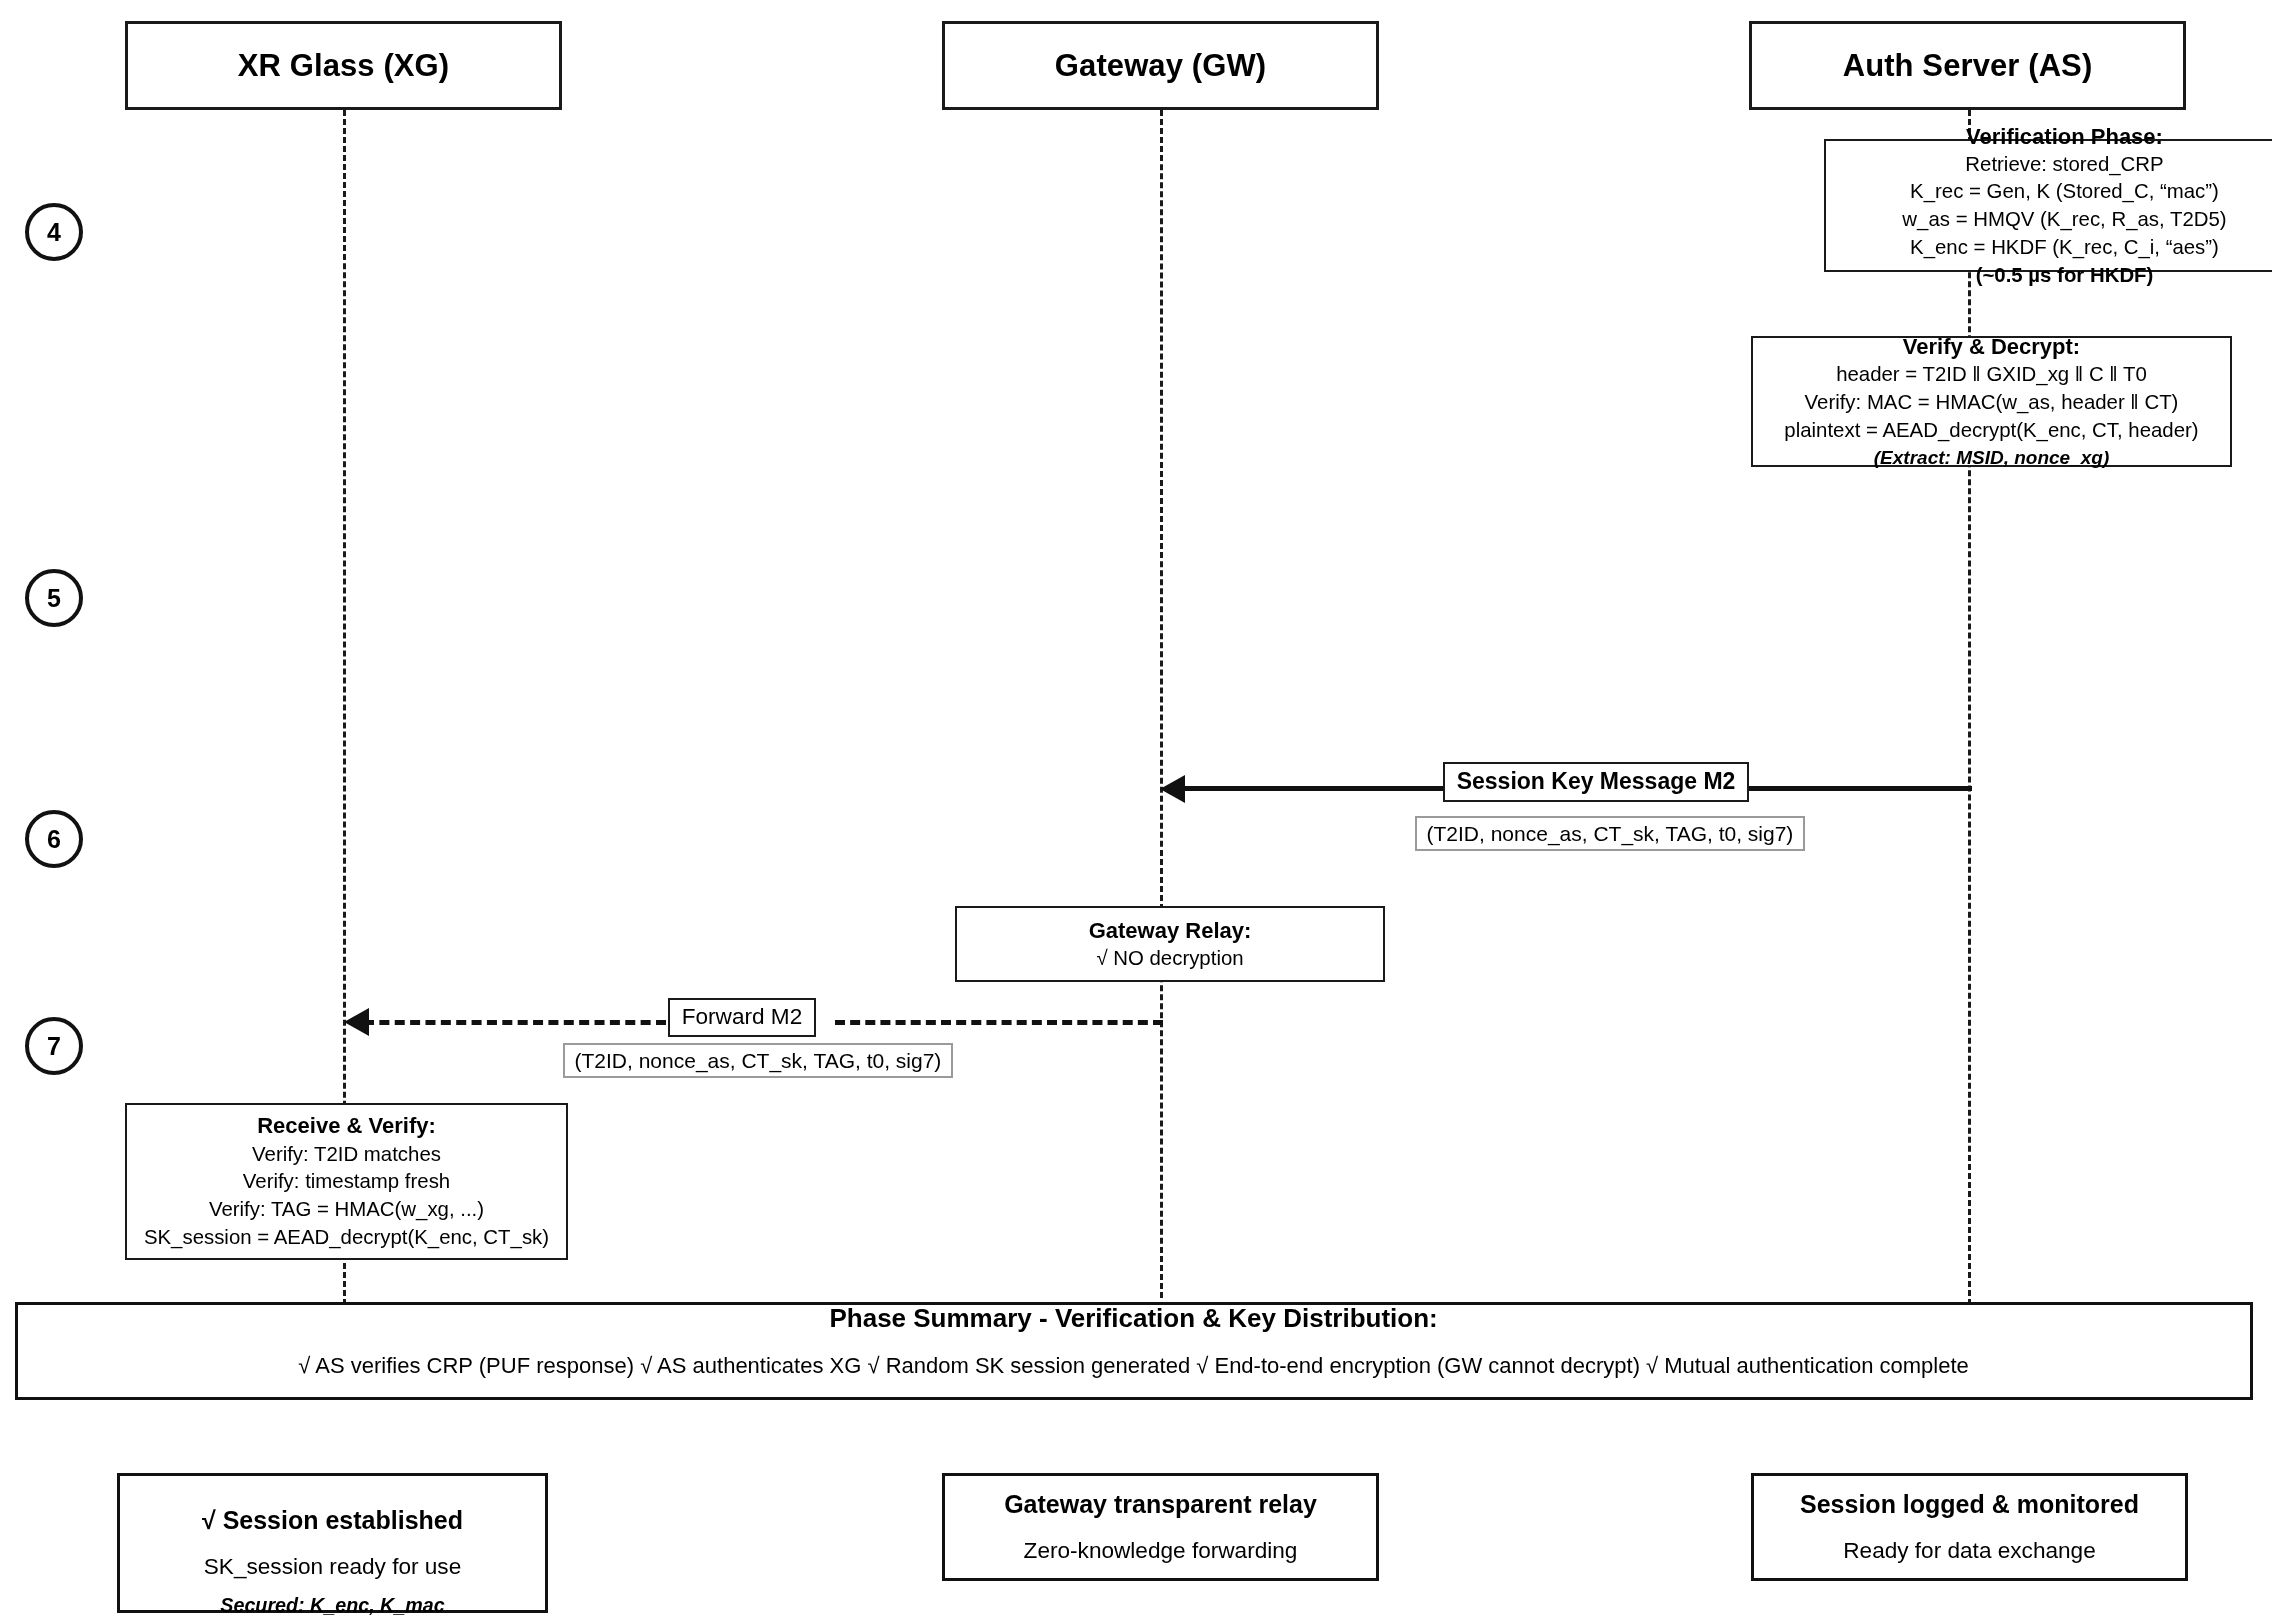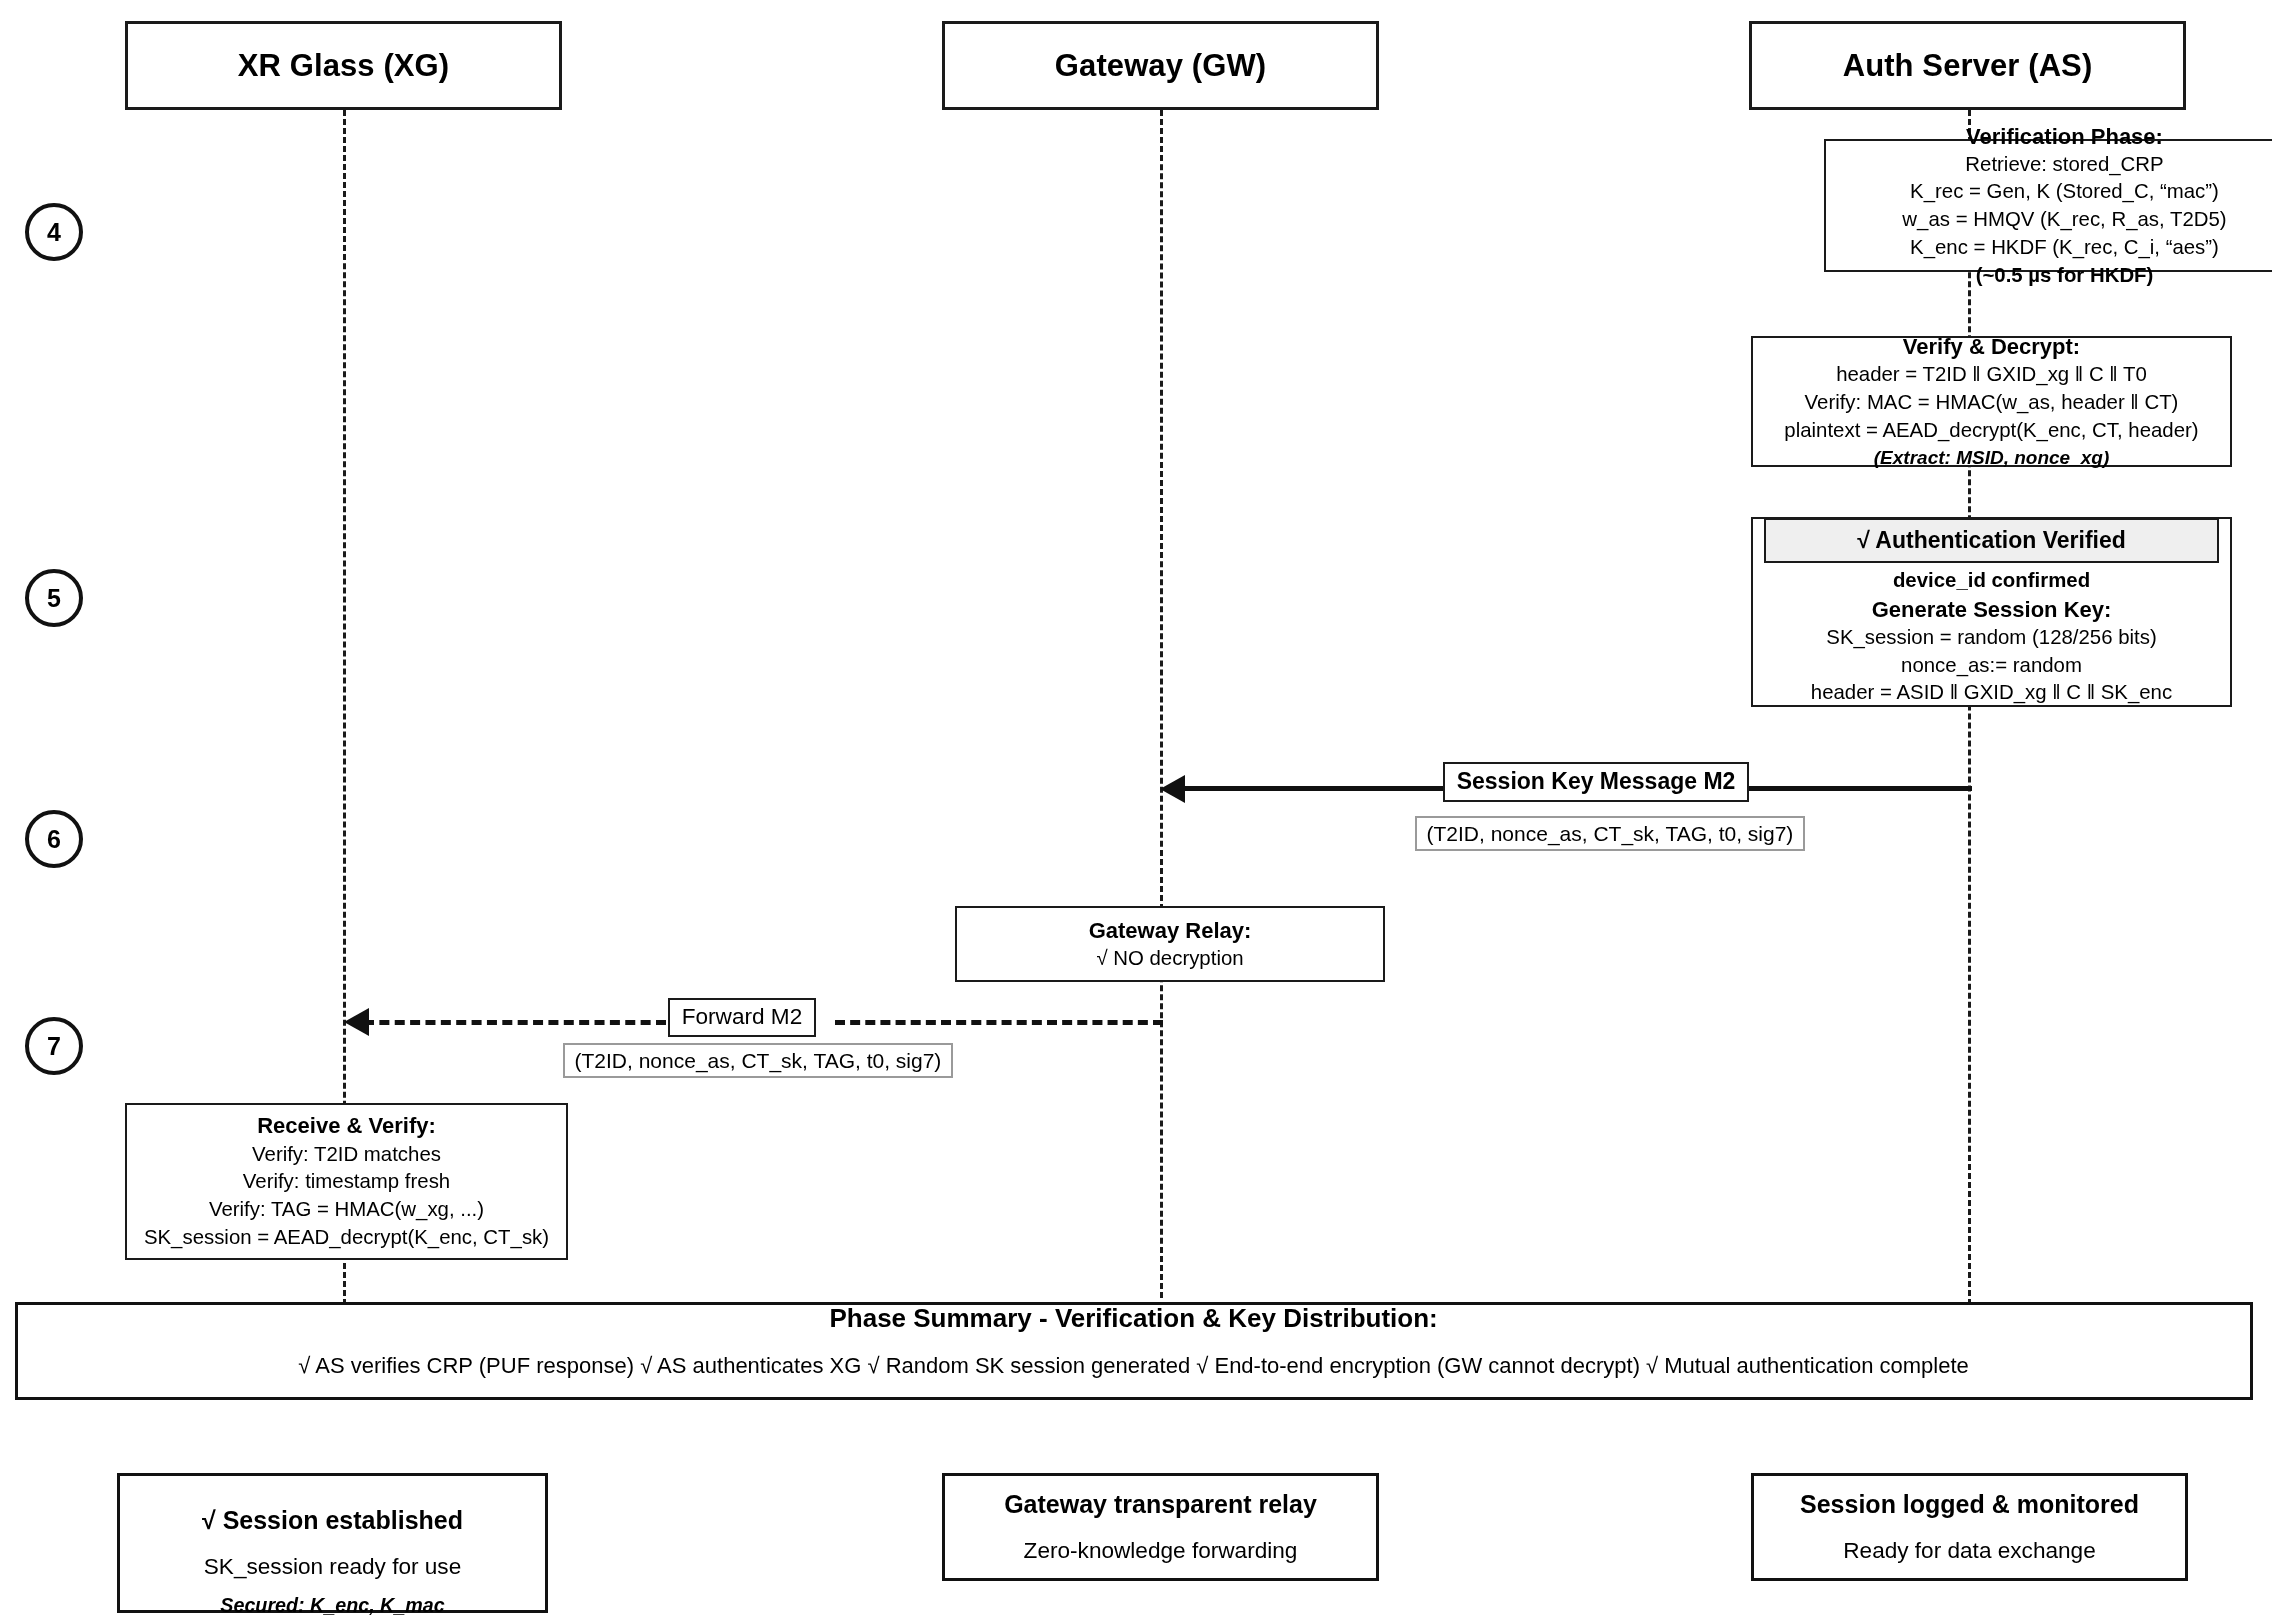--- a/index.html
+++ b/index.html
@@ -91,28 +91,20 @@
   </div>
 
   <div class="note" style="left:1751px;top:328px;width:481px;height:131px;">
     <div class="t">Verify &amp; Decrypt:</div>
     <div class="l">header = T2ID ‖ GXID_xg ‖ C ‖ T0</div>
     <div class="l">Verify: MAC = HMAC(w_as, header ‖ CT)</div>
     <div class="l">plaintext = AEAD_decrypt(K_enc, CT, header)</div>
     <div class="bi">(Extract: MSID, nonce_xg)</div>
   </div>
 
-  <div class="note" style="left:1751px;top:509px;width:481px;height:190px;padding:5.8px 7.3px;">
-    <div class="verified-banner">√ Authentication Verified</div>
-    <div class="b">device_id confirmed</div>
-    <div class="t">Generate Session Key:</div>
-    <div class="l">SK_session = random (128/256 bits)</div>
-    <div class="l">nonce_as:= random</div>
-    <div class="l">header = ASID ‖ GXID_xg ‖ C ‖ SK_enc</div>
-  </div>
 
   <div class="solidline" style="left:1181px;top:778px;width:791px;"></div>
   <div class="arrowL" style="left:1160px;top:767px;"></div>
   <div class="msglabel" style="left:1443px;top:754px;">Session Key Message M2</div>
   <div class="payload" style="left:1415px;top:808px;">(T2ID, nonce_as, CT_sk, TAG, t0, sig7)</div>
 
   <div class="note" style="left:955px;top:898px;width:430px;height:76px;">
     <div class="t">Gateway Relay:</div>
     <div class="l">√ NO decryption</div>
   </div>

